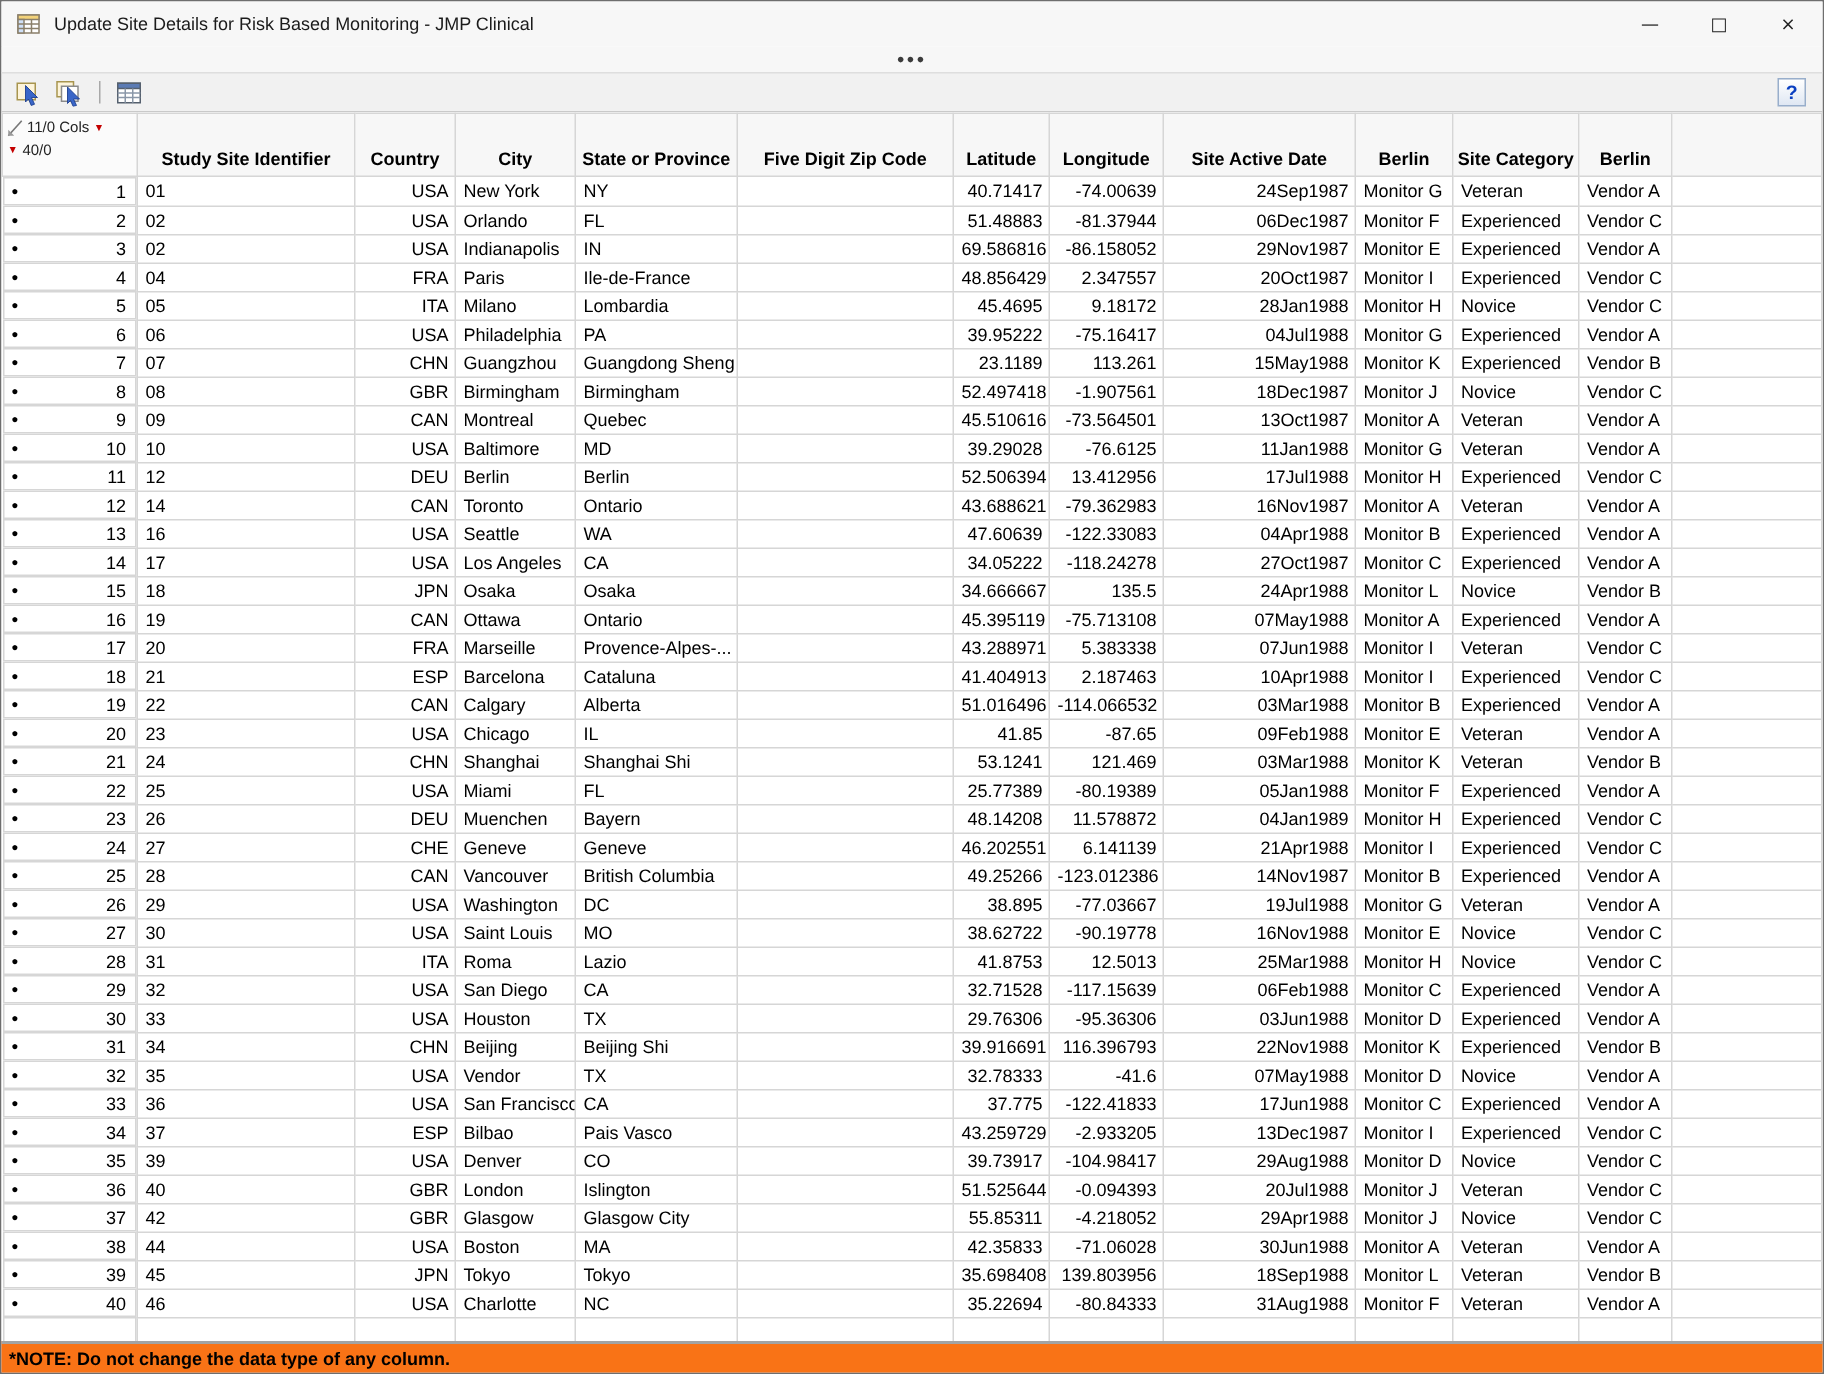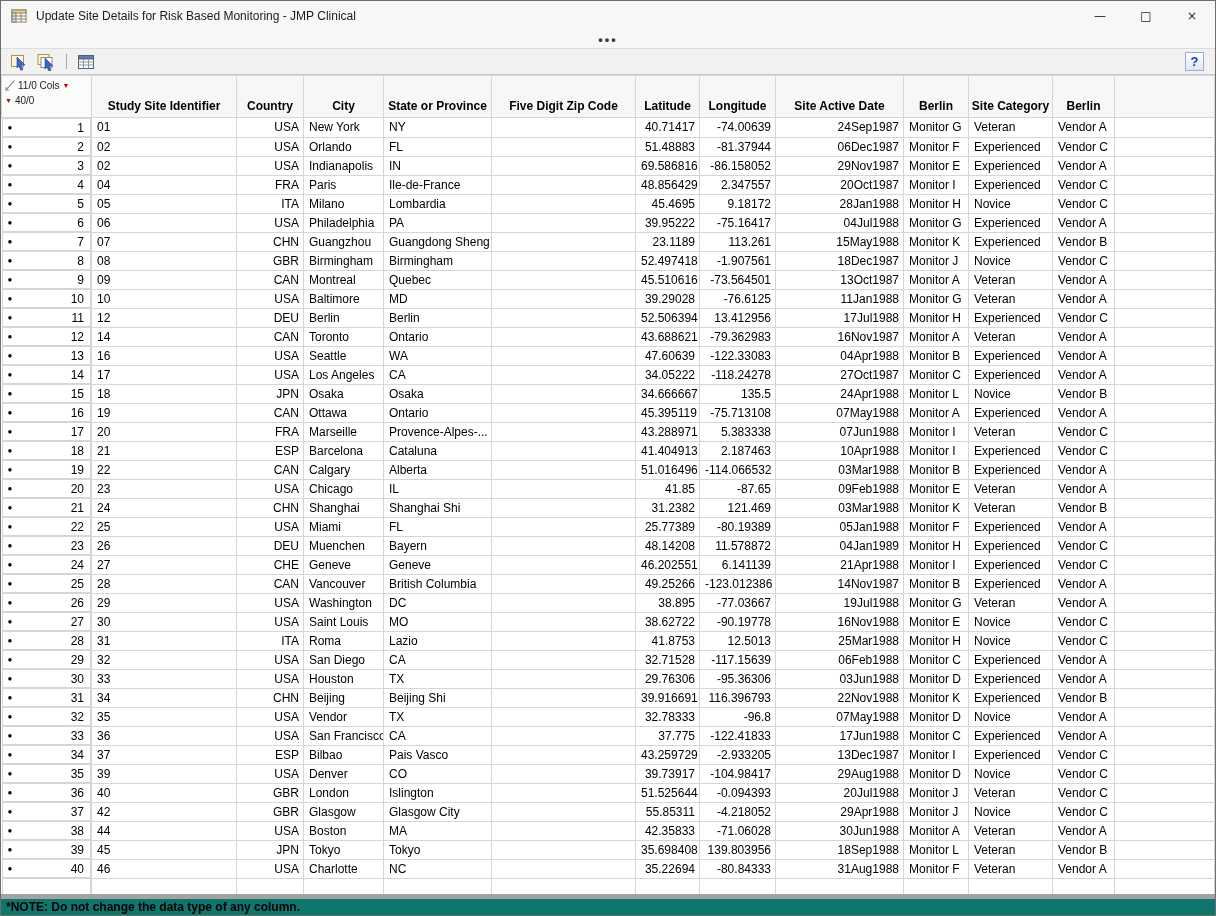--- a/index.html
+++ b/index.html
@@ -51,22 +51,22 @@
   tbody td { height:19px; padding:0 5px; color:#000; background:#fff; }
   tbody td.al { text-align:left; }
   tbody td.ar { text-align:right; padding-right:4px; }
   td.rowpanel { display:flex; align-items:center; height:19px; padding:0 6px 0 5px;
                 border-right:1px solid #b3b3b3; background:#fff; }
   .dot { font-size:8px; color:#000; line-height:1; }
   .rownum { margin-left:auto; font-size:12px; color:#000; }
   tr.empty-row td { background:#fff; }
 
   
-  .statusbar { height:21px; flex:0 0 auto; border-top:5px solid #a3a3a3;
-               background:#0f766e; display:flex; align-items:center; padding-left:5px; }
+  .statusbar { height:21px; flex:0 0 auto; border-top:2px solid #a3a3a3;
+               background:#f97316; display:flex; align-items:center; padding-left:5px; }
   .note { font-size:12px; font-weight:bold; color:#000; }
 </style>
 </head>
 <body>
 
 <div class="window">
 
   <div class="titlebar">
     <span class="app-icon">
       <svg width="16" height="16" viewBox="0 0 16 16">
@@ -530,21 +530,21 @@
           <tr>
             <td class="rowpanel">
               <span class="dot">●</span>
               <span class="rownum">21</span>
             </td>
             <td class="cell al">24</td>
             <td class="cell ar">CHN</td>
             <td class="cell al">Shanghai</td>
             <td class="cell al">Shanghai Shi</td>
             <td class="cell al"></td>
-            <td class="cell ar">31.2382</td>
+            <td class="cell ar">53.1241</td>
             <td class="cell ar">121.469</td>
             <td class="cell ar">03Mar1988</td>
             <td class="cell al">Monitor K</td>
             <td class="cell al">Veteran</td>
             <td class="cell al">Vendor B</td>
             <td></td>
           </tr>
           <tr>
             <td class="rowpanel">
               <span class="dot">●</span>
@@ -729,21 +729,21 @@
             <td class="rowpanel">
               <span class="dot">●</span>
               <span class="rownum">32</span>
             </td>
             <td class="cell al">35</td>
             <td class="cell ar">USA</td>
             <td class="cell al">Vendor</td>
             <td class="cell al">TX</td>
             <td class="cell al"></td>
             <td class="cell ar">32.78333</td>
-            <td class="cell ar">-96.8</td>
+            <td class="cell ar">-41.6</td>
             <td class="cell ar">07May1988</td>
             <td class="cell al">Monitor D</td>
             <td class="cell al">Novice</td>
             <td class="cell al">Vendor A</td>
             <td></td>
           </tr>
           <tr>
             <td class="rowpanel">
               <span class="dot">●</span>
               <span class="rownum">33</span>

